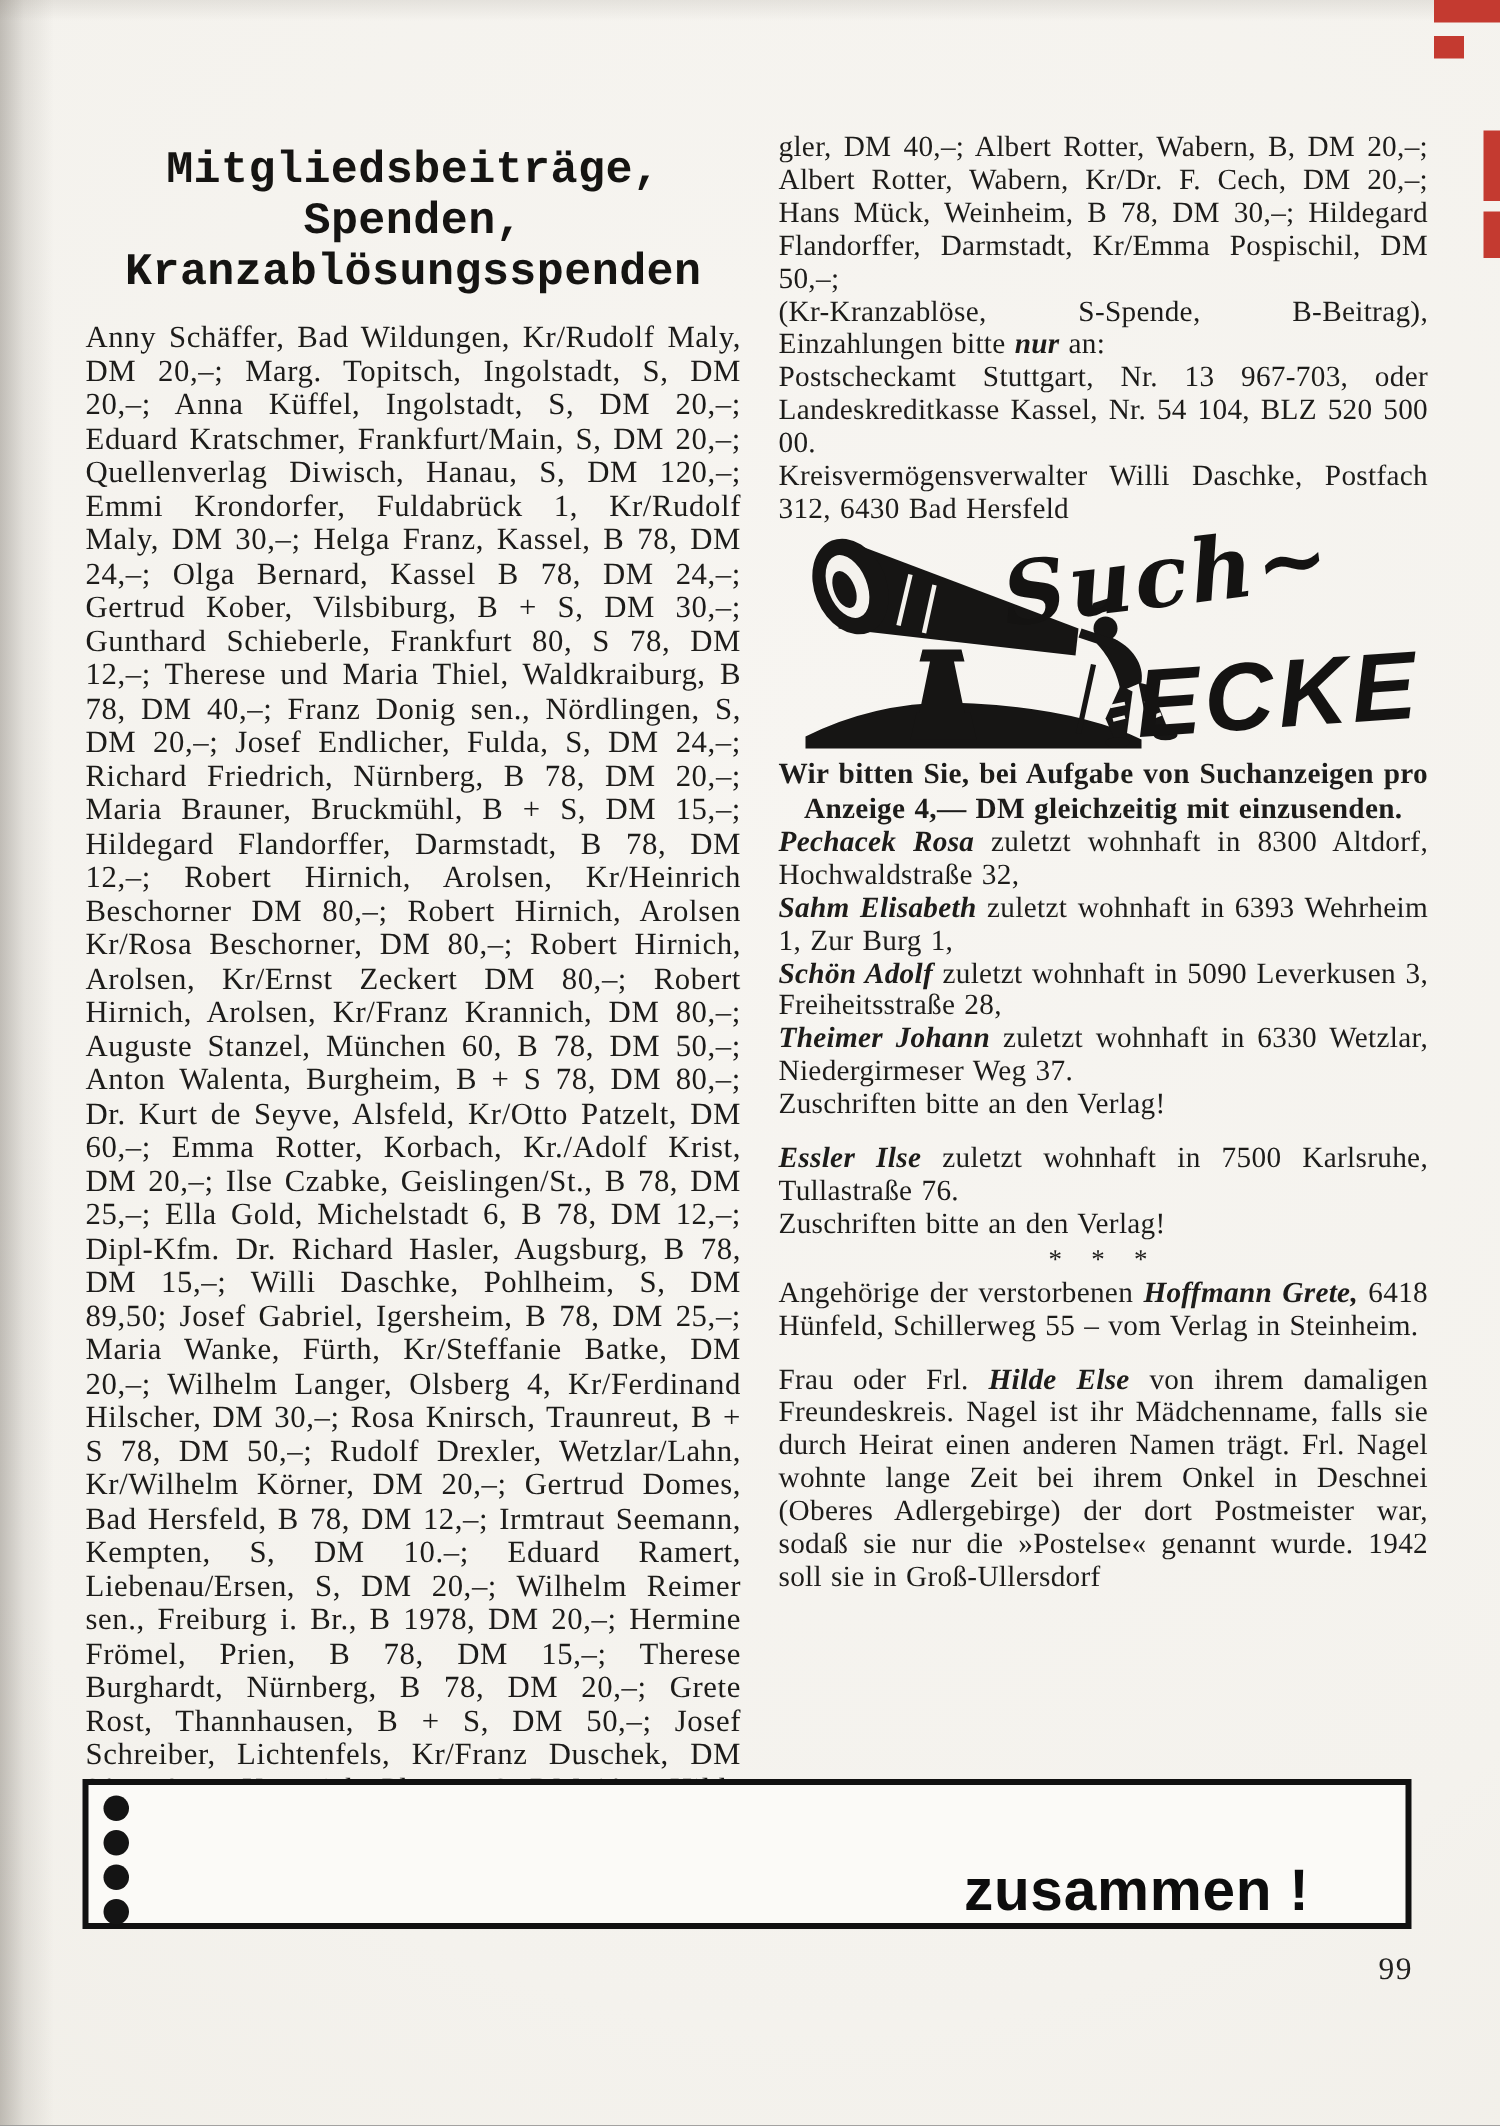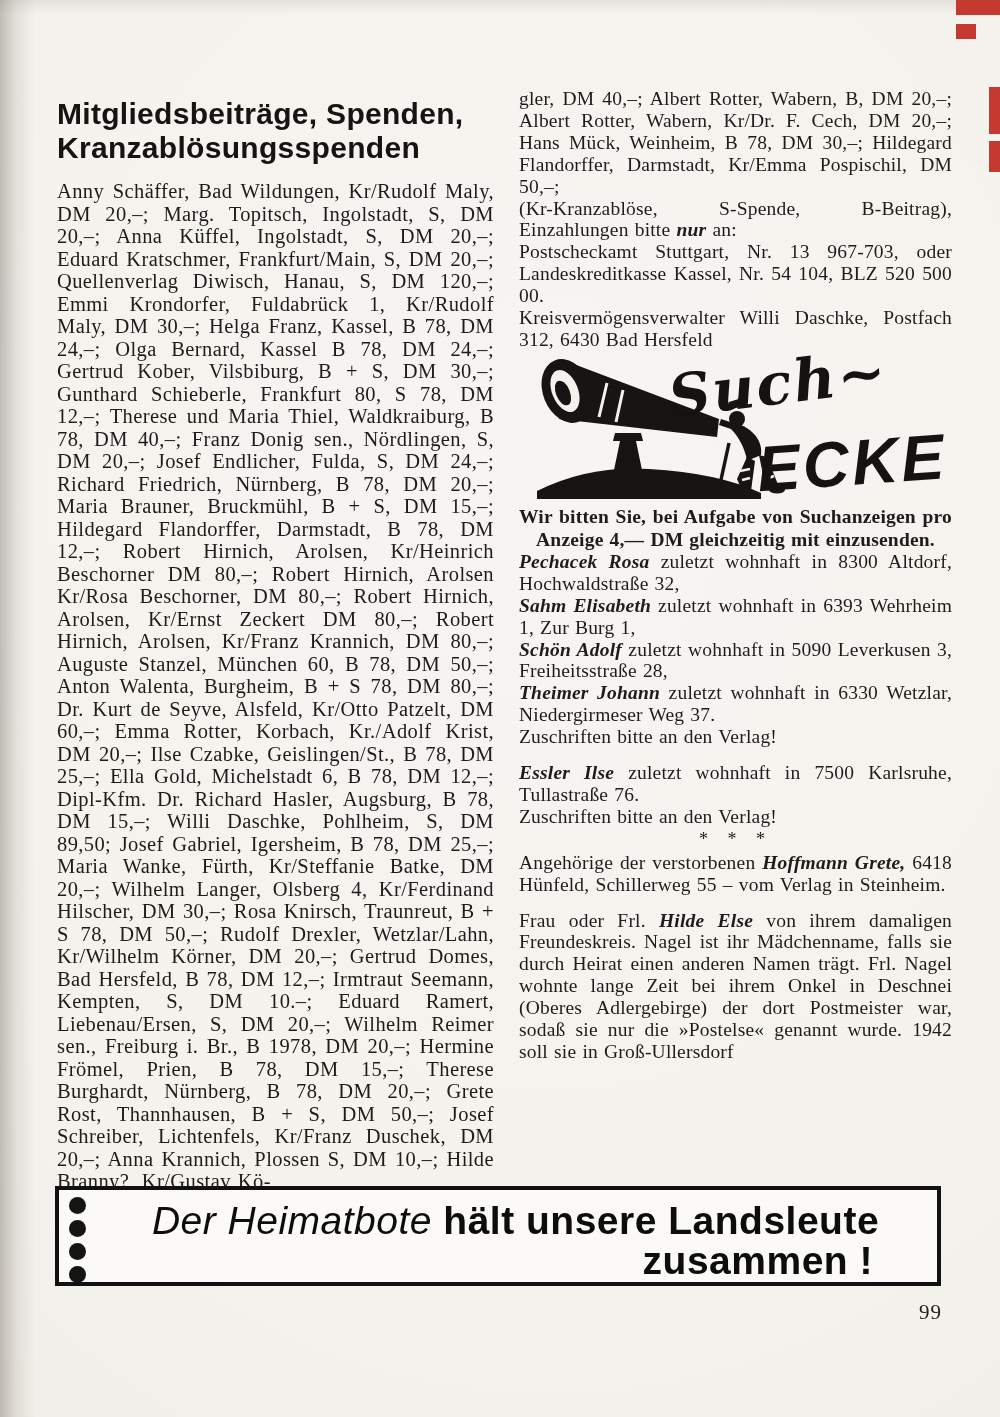--- a/index.html
+++ b/index.html
@@ -24,22 +24,22 @@
   .artifact { position:absolute; background:#c43a30; }
   .art1 { left:956px; top:0;     width:44px; height:15px; }
   .art2 { left:956px; top:24px;  width:20px; height:15px; }
   .art3 { left:989px; top:87px;  width:11px; height:47px; }
   .art4 { left:989px; top:141px; width:11px; height:31px; }
 
   .col-left  { position:absolute; left:57px;  top:97px; width:437px; }
   .col-right { position:absolute; left:519px; top:88px; width:433px; }
 
   .headline {
-    font-family:Liberation Sans, sans-serif; font-weight:bold;
-    font-size:30px; line-height:34px; 
+    font-family:Liberation Mono, monospace; font-weight:bold;
+    font-size:30px; line-height:34px; text-align:center;
     letter-spacing:.3px; color:#151412; margin:0 0 15px 0;
   }
   .body-justified {
     margin:0; text-align:justify; hyphens:none;
     font-size:20.5px; line-height:22.5px;
     letter-spacing:.4px; word-spacing:1.5px;
   }
   .col-right p { margin:0; }
   .rtxt {
     text-align:justify; font-size:19.5px; line-height:21.9px;
@@ -164,19 +164,18 @@
     <p class="rtxt mt14"><span>Frau oder Frl. </span><span class="b">Hilde Else</span><span> von ihrem damaligen Freundeskreis. Nagel ist ihr Mädchenname, falls sie durch Heirat einen anderen Namen trägt. Frl. Nagel wohnte lange Zeit bei ihrem Onkel in Deschnei (Oberes Adlergebirge) der dort Postmeister war, sodaß sie nur die »Postelse« genannt wurde. 1942 soll sie in Groß-Ullersdorf</span></p>
   </div>
 
   <div class="banner">
     <div class="banner-dots">
       <span class="dot"></span>
       <span class="dot"></span>
       <span class="dot"></span>
       <span class="dot"></span>
     </div>
-    <div class="banner-line1"><span class="it">Der Heimatbote</span><span class="bd"> hält unsere Landsleute</span></div>
     <div class="banner-line2 bd">zusammen !</div>
   </div>
 
   <div class="page-number">99</div>
 
 </div>
 
 </body></html>

